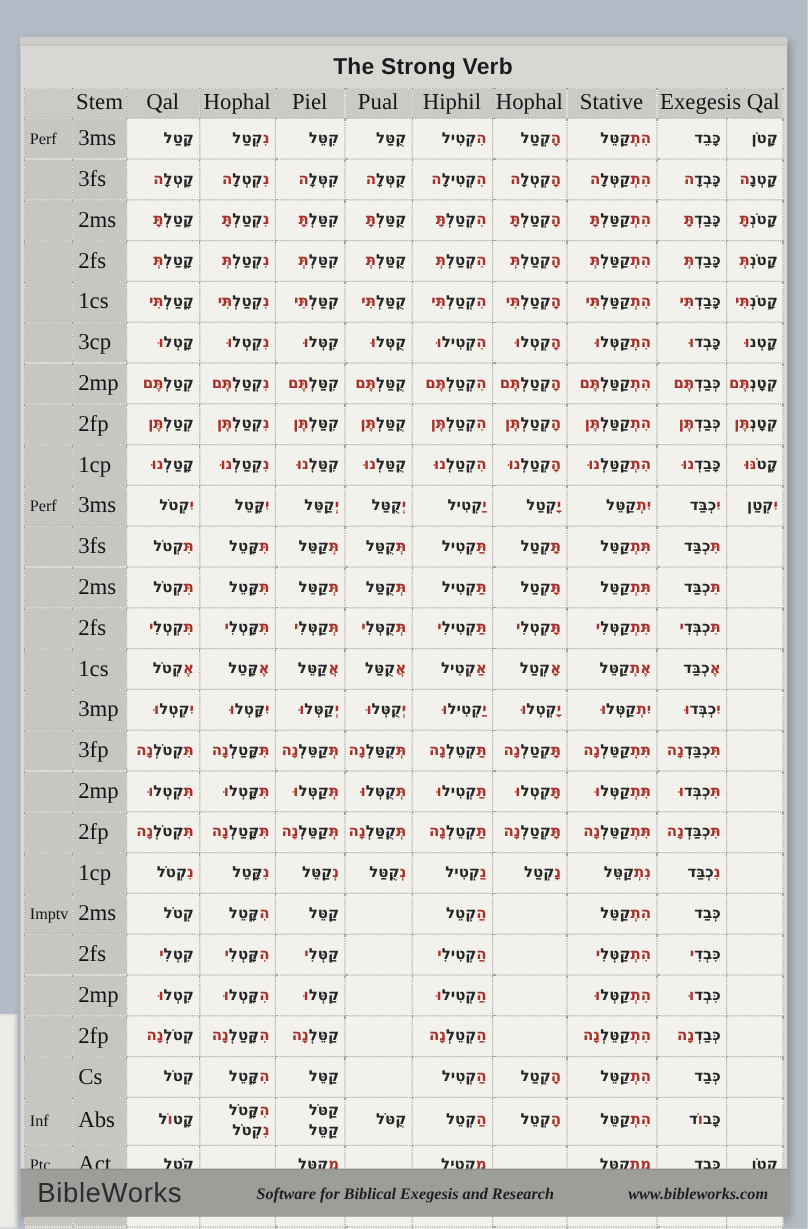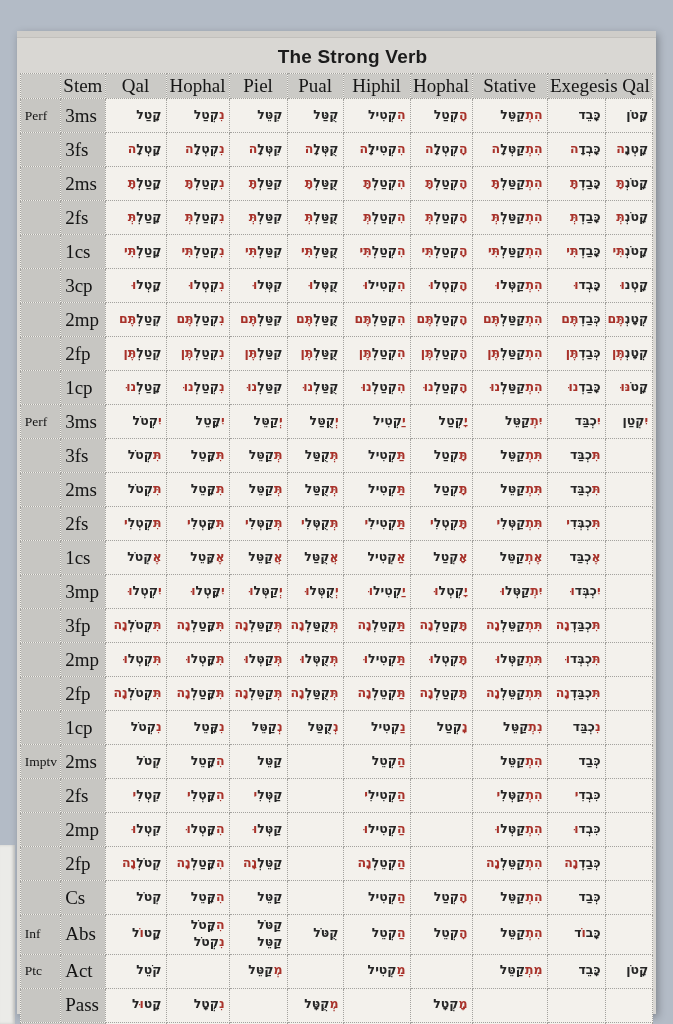--- a/index.html
+++ b/index.html
@@ -917,13 +917,18 @@
           <td class="cell" dir="rtl"></td>
           <td class="cell" dir="rtl"></td>
           <td class="cell" dir="rtl"></td>
           <td class="cell" dir="rtl">
             <div class="line"></div>
           </td>
         </tr>
       </tbody>
   </table>
 
+  <div class="footer">
+    <span class="brand">BibleWorks</span>
+    <span class="tagline">Software for Biblical Exegesis and Research</span>
+    <span class="site">www.bibleworks.com</span>
+  </div>
 </div>
 
 </body></html>

